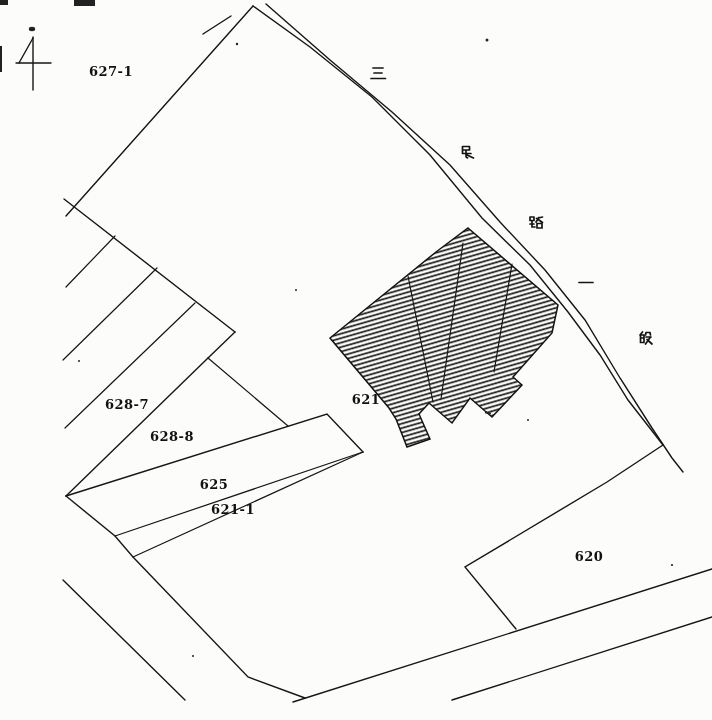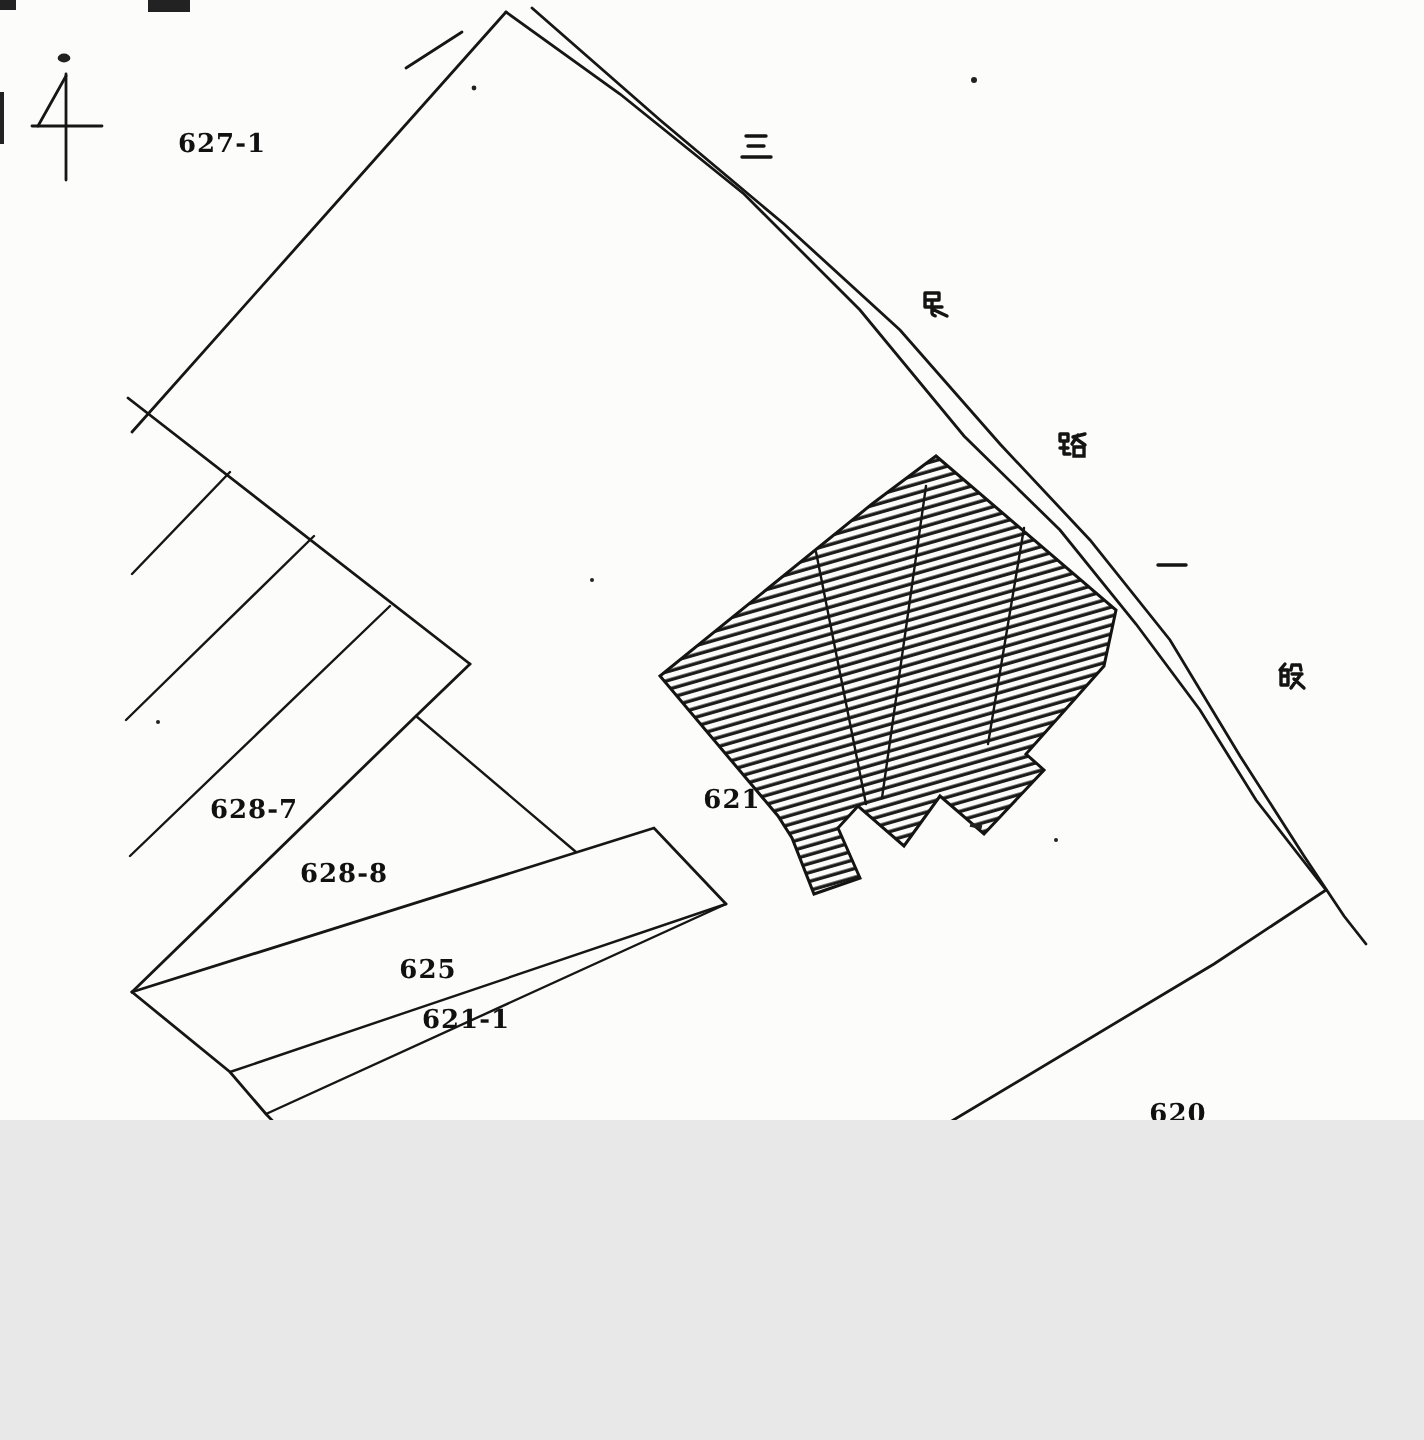--- a/index.html
+++ b/index.html
@@ -1,16 +1,16 @@
 <!DOCTYPE html>
 <html><head>
 <meta charset="utf-8">
 <style>
   html,body{margin:0;padding:0;background:#e8e8e8;}
-  #stage{position:relative;width:712px;height:560px;background:#fcfcfa;overflow:hidden;
+  #stage{position:relative;width:712px;height:720px;background:#fcfcfa;overflow:hidden;
          font-family:"DejaVu Serif","Liberation Serif",serif;}
   svg{position:absolute;left:0;top:0;}
   .ln{stroke:#161616;fill:none;stroke-width:1.4;stroke-linecap:round;}
   .thin{stroke-width:1.2;}
   .parcel-label{font-family:"DejaVu Serif","Liberation Serif",serif;font-size:13px;font-weight:bold;
                 fill:#111;letter-spacing:.5px;text-anchor:middle;}
   .cjk-hidden{font-size:15px;fill:transparent;text-anchor:middle;}
   .glyph{stroke:#141414;fill:none;stroke-width:1.7;stroke-linecap:round;}
   .speck{fill:#222;}
 </style>

